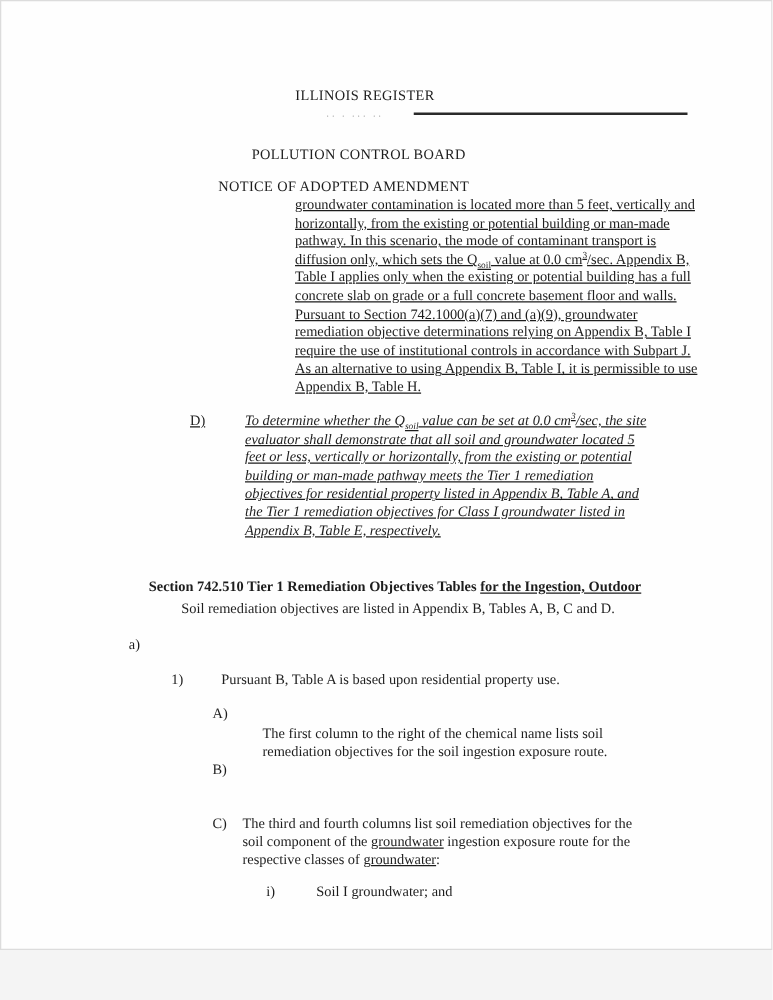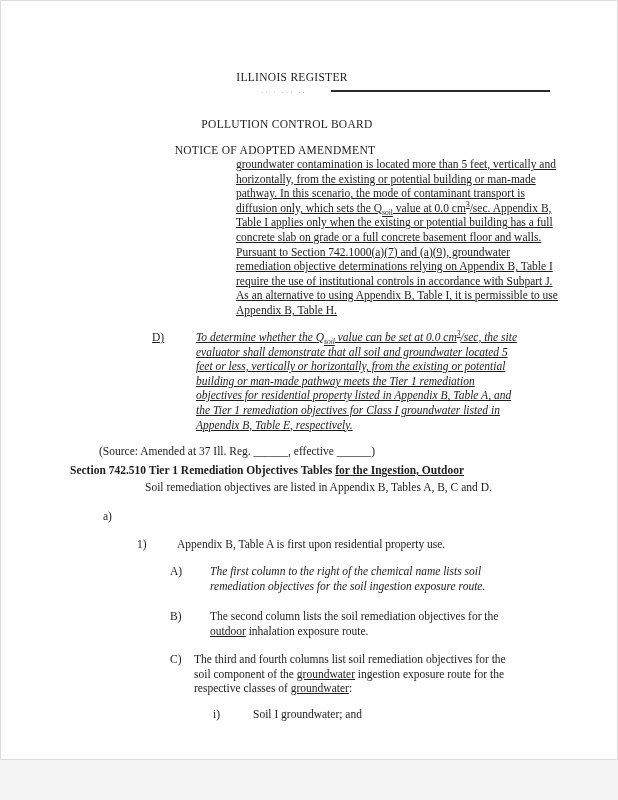--- a/index.html
+++ b/index.html
@@ -28,27 +28,27 @@
   .header-rule {
     top: 90px; left: 331px; width: 219px; height: 0;
     border-top: 2px solid #2a2a2a;
   }
   .board-title { top: 117px; left: -22px; }
   .notice-title { top: 143px; left: -34px; }
   .para-continuation { top: 157px; left: 196px; width: 326px; margin-left: 40px; }
   .item-d-label { top: 330px; left: 152px; }
   .item-d-text { top: 330px; left: 196px; width: 326px; font-style: italic; }
   .source-line { top: 444px; left: 99px; }
-  .section-heading { top: 463px; left: 70px; width: 492px; font-weight: bold; }
+  .section-heading { top: 463px; left: 70px; width: 492px; font-weight: bold; text-align: center; }
   .item-a-label { top: 509px; left: 103px; }
   .item-a-text  { top: 480px; left: 145px; width: 440px; }
   .item-1-label { top: 537px; left: 137px; }
   .item-1-text  { top: 537px; left: 177px; width: 420px; }
   .item-A-label { top: 564px; left: 170px; }
-  .item-A-text  { top: 564px; left: 210px; width: 316px; font-style: italic; }
+  .item-A-text  { top: 580px; left: 210px; width: 316px; }
   .item-B-label { top: 609px; left: 170px; }
   .item-B-text  { top: 609px; left: 210px; width: 318px; }
   .item-C-label { top: 652px; left: 170px; }
   .item-C-text  { top: 652px; left: 194px; width: 318px; }
   .item-i-label { top: 707px; left: 213px; }
   .item-i-text  { top: 707px; left: 253px; width: 300px; }
 </style>
 </head>
 <body>
 
@@ -58,35 +58,33 @@
   <div class="abs scan-marks">·· · ··· ··</div>
   <div class="abs header-rule"></div>
   <div class="centerline board-title">POLLUTION CONTROL BOARD</div>
   <div class="centerline notice-title">NOTICE OF ADOPTED AMENDMENT</div>
 
   <div class="abs para-continuation"><span class="u">groundwater contamination is located more than 5 feet, vertically and horizontally, from the existing or potential building or man-made pathway.  In this scenario, the mode of contaminant transport is diffusion only, which sets the Q</span><sub class="u">soil</sub><span class="u"> value at 0.0 cm</span><sup class="u">3</sup><span class="u">/sec.  Appendix B, Table I applies only when the existing or potential building has a full concrete slab on grade or a full concrete basement floor and walls.  Pursuant to Section 742.1000(a)(7) and (a)(9), groundwater remediation objective determinations relying on Appendix B, Table I require the use of institutional controls in accordance with Subpart J.  As an alternative to using Appendix B, Table I, it is permissible to use Appendix B, Table H.</span></div>
 
   <div class="abs item-d-label u">D)</div>
   <div class="abs item-d-text"><span class="u">To determine whether the Q</span><sub class="u">soil</sub><span class="u"> value can be set at 0.0 cm</span><sup class="u">3</sup><span class="u">/sec, the site evaluator shall demonstrate that all soil and groundwater located 5 feet or less, vertically or horizontally, from the existing or potential building or man-made pathway meets the Tier 1 remediation objectives for residential property listed in Appendix B, Table A, and the Tier 1 remediation objectives for Class I groundwater listed in Appendix B, Table E, respectively.</span></div>
 
-  <div class="abs source-line">(Source:  Amended at 37 Ill. Reg. ______, effective ______)</div>
 
   <div class="abs section-heading"><span>Section 742.510  Tier 1 Remediation Objectives Tables </span><span class="u">for the Ingestion, Outdoor</span><br></div>
 
   <div class="abs item-a-label">a)</div>
   <div class="abs item-a-text">Soil remediation objectives are listed in Appendix B, Tables A, B, C and D.</div>
 
   <div class="abs item-1-label">1)</div>
-  <div class="abs item-1-text">Appendix B, Table A is first upon residential property use.</div>
+  <div class="abs item-1-text">Pursuant B, Table A is based upon residential property use.</div>
 
   <div class="abs item-A-label">A)</div>
   <div class="abs item-A-text">The first column to the right of the chemical name lists soil remediation objectives for the soil ingestion exposure route.</div>
 
   <div class="abs item-B-label">B)</div>
-  <div class="abs item-B-text"><span>The second column lists the soil remediation objectives for the </span><span class="u">outdoor</span><span> inhalation exposure route.</span></div>
 
   <div class="abs item-C-label">C)</div>
   <div class="abs item-C-text"><span>The third and fourth columns list soil remediation objectives for the soil component of the </span><span class="u">groundwater</span><span> ingestion exposure route for the respective classes of </span><span class="u">groundwater</span><span>:</span></div>
 
   <div class="abs item-i-label">i)</div>
   <div class="abs item-i-text">Soil I groundwater; and</div>
 
 </div>
 
 </body></html>

